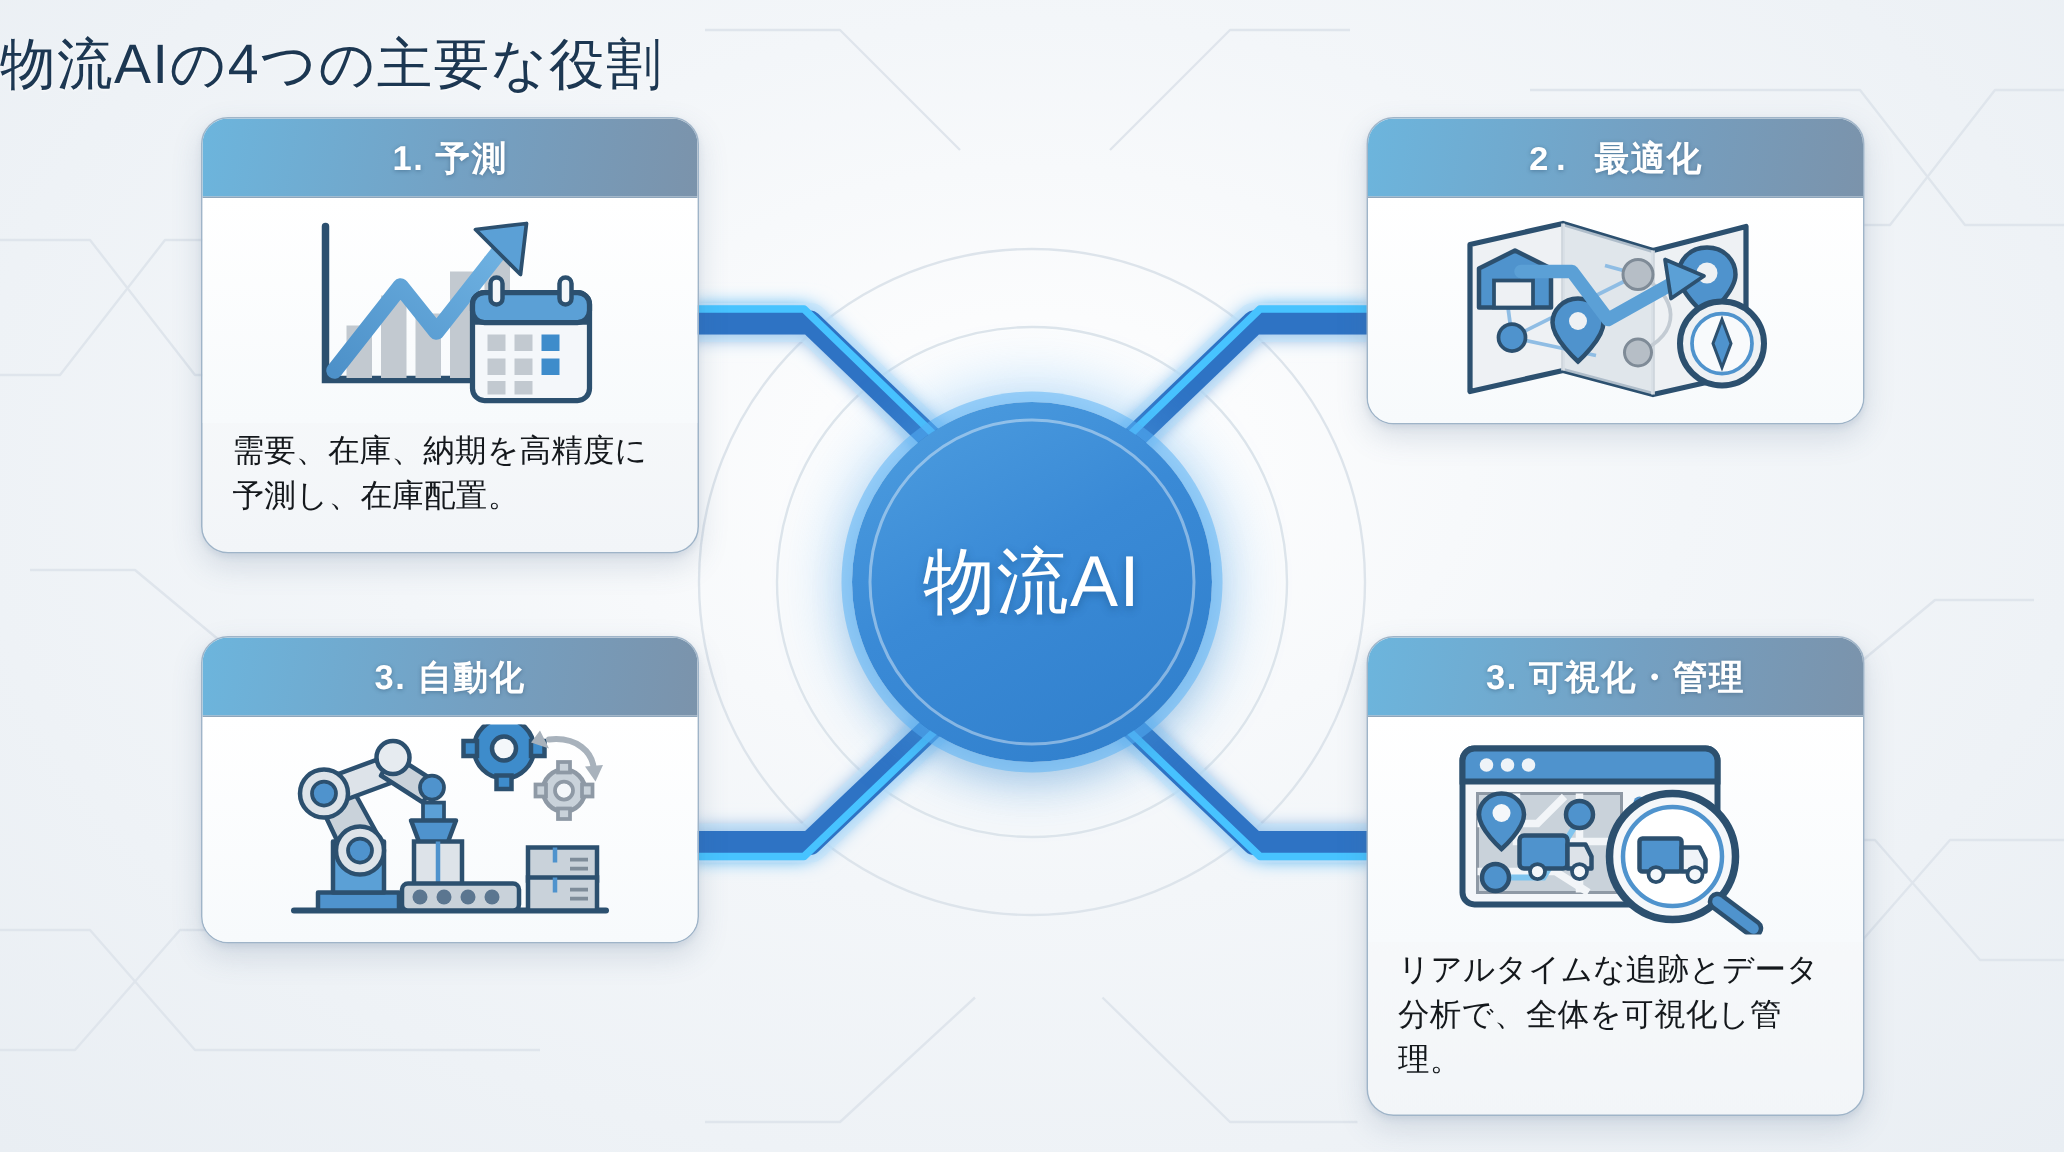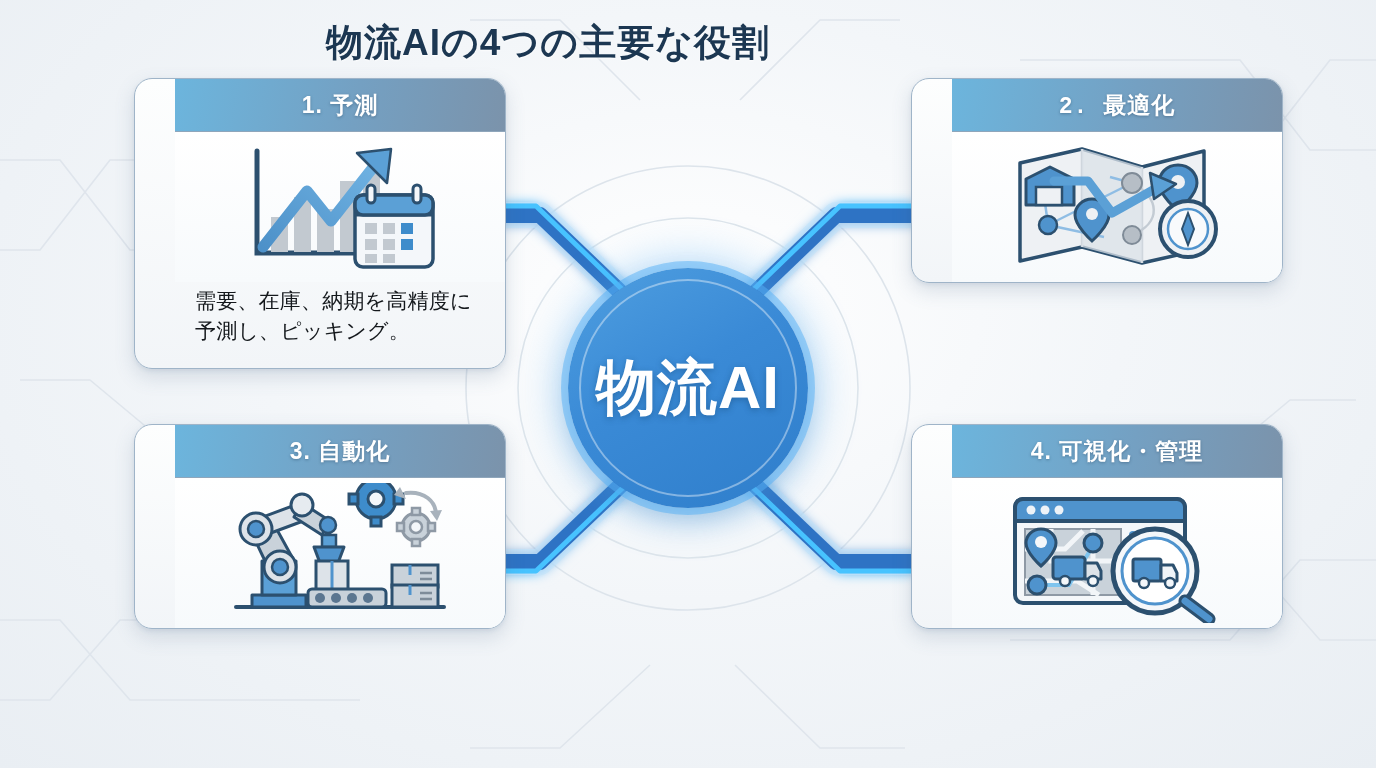--- a/index.html
+++ b/index.html
@@ -30,35 +30,34 @@
       0 10px 26px rgba(30,90,150,.28);
     display:flex;align-items:center;justify-content:center;
     z-index:5;
   }
   .hub::after{
     content:"";position:absolute;inset:11px;border-radius:50%;
     border:2px solid rgba(255,255,255,.40);
   }
   .hub-label{
     position:relative;z-index:2;
-    color:#ffffff;font-size:60px;font-weight:bold;letter-spacing:1px;
+    color:#ffffff;font-size:48px;font-weight:normal;letter-spacing:1px;
     text-shadow:0 2px 6px rgba(20,70,120,.45);
     white-space:nowrap;
   }
 
   
   .card{
     position:absolute;width:330px;
     border-radius:18px;
     background:linear-gradient(180deg,#fdfefe 0%,#f2f5f8 100%);
     border:1px solid #9fb4c8;
     box-shadow:0 8px 20px rgba(70,100,135,.18), 0 2px 4px rgba(70,100,135,.10);
     overflow:hidden;
     z-index:6;
-    padding-left:40px;
   }
   .card-tl{left:134px;top:78px;}
   .card-tr{left:911px;top:78px;font-family:Liberation Mono, monospace;}
   .card-bl{left:134px;top:424px;}
   .card-br{left:911px;top:424px;}
 
   .card-header{
     height:52px;
     background:linear-gradient(100deg,#6cb5dd 0%,#74a0c2 55%,#7b93ab 100%);
     display:flex;align-items:center;justify-content:center;
@@ -76,22 +75,22 @@
   .card-body{
     padding:4px 20px 22px 20px;
   }
   .card-desc{
     color:#14181c;font-size:21px;line-height:1.42;font-weight:500;
     letter-spacing:.2px;white-space:pre-line;
   }
 
   
   .page-title{
-    position:absolute;left:0;top:18px;width:1096px;text-align:center;
-    color:#1c3752;font-size:37px;font-weight:bold;letter-spacing:1px;
+    position:absolute;left:0;top:18px;width:1096px;
+    color:#1c3752;font-size:37px;font-weight:normal;letter-spacing:1px;
     z-index:7;
     text-shadow:0 1px 2px rgba(255,255,255,.9);
   }
 </style>
 </head>
 <body>
 
 <div id="stage">
 
   <svg class="bg-layer" width="1376" height="768" viewBox="0 0 1376 768">
@@ -199,21 +198,21 @@
               <rect x="168" y="102" width="12" height="11"></rect>
             <rect x="186" y="102" width="12" height="11" fill="#3e8ccb"></rect>
             <rect x="150" y="117" width="12" height="9"></rect>
               <rect x="168" y="117" width="12" height="9"></rect>
           </g>
         </g>
       </svg>
     </div>
     <div class="card-body">
       <div class="card-desc">需要、在庫、納期を高精度に
-予測し、ピッキング。</div>
+予測し、在庫配置。</div>
     </div>
   </div>
 
   <div class="card card-tr">
     <div class="card-header">
       <div class="card-title">2. 最適化</div>
     </div>
     <div class="card-icon">
       <svg width="250" height="140" viewBox="0 0 250 140">
 
@@ -328,21 +327,21 @@
 
         <path d="M196 10 C214 8 226 18 226 32" stroke="#a8b2bc" stroke-width="4" fill="none" stroke-linecap="round"></path>
         <path d="M220 28 L227 38 L232 27 Z" fill="#a8b2bc"></path>
         <path d="M190 4 L184 12 L196 16 Z" fill="#a8b2bc"></path>
       </svg>
     </div>
   </div>
 
   <div class="card card-br">
     <div class="card-header">
-      <div class="card-title">4. 可視化・管理</div>
+      <div class="card-title">3. 可視化・管理</div>
     </div>
     <div class="card-icon">
       <svg width="260" height="140" viewBox="0 0 260 140">
 
         <rect x="28" y="16" width="170" height="104" rx="8" fill="#f4f7fa" stroke="#2c506f" stroke-width="4"></rect>
         <path d="M28 24 a8 8 0 0 1 8 -8 h154 a8 8 0 0 1 8 8 v14 h-170 z" fill="#4f93cd" stroke="#2c506f" stroke-width="4"></path>
         <g fill="#eef3f8">
           <circle cx="44" cy="27" r="4.5"></circle>
             <circle cx="58" cy="27" r="4.5"></circle>
             <circle cx="72" cy="27" r="4.5"></circle>
@@ -388,15 +387,19 @@
         <g>
           <rect x="146" y="76" width="28" height="22" rx="2" fill="#4f93cd" stroke="#2c506f" stroke-width="3"></rect>
           <path d="M174 82 L186 82 L190 90 L190 98 L174 98 Z" fill="#f0f4f8" stroke="#2c506f" stroke-width="3" stroke-linejoin="round"></path>
           <circle cx="157" cy="100" r="5" fill="#f4f7fa" stroke="#2c506f" stroke-width="2.5"></circle>
           <circle cx="183" cy="100" r="5" fill="#f4f7fa" stroke="#2c506f" stroke-width="2.5"></circle>
         </g>
         <path d="M198 118 L222 136" stroke="#2c506f" stroke-width="13" stroke-linecap="round"></path>
         <path d="M198 118 L222 136" stroke="#4f93cd" stroke-width="7" stroke-linecap="round"></path>
       </svg>
     </div>
+    <div class="card-body">
+      <div class="card-desc">リアルタイムな追跡とデータ
+分析で、全体を可視化し管理。</div>
+    </div>
   </div>
 
 </div>
 
 </body></html>

